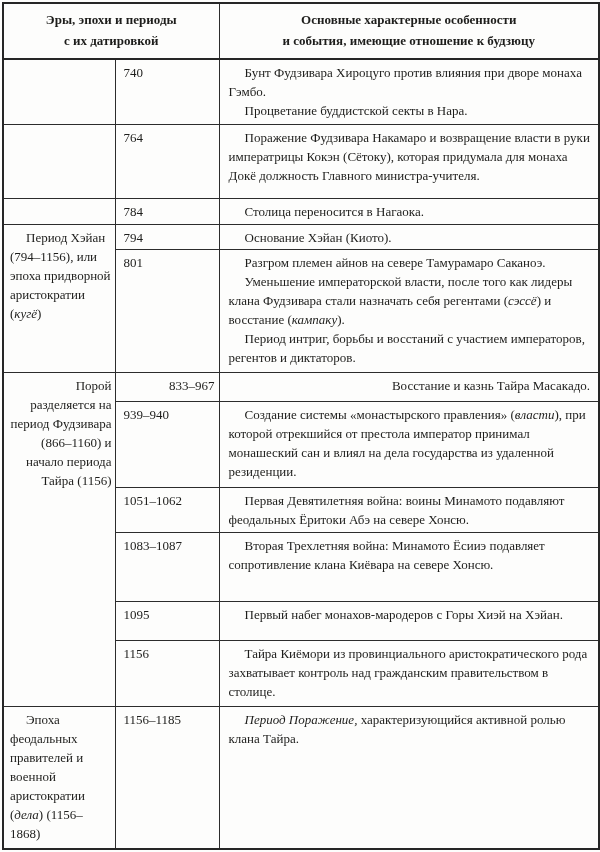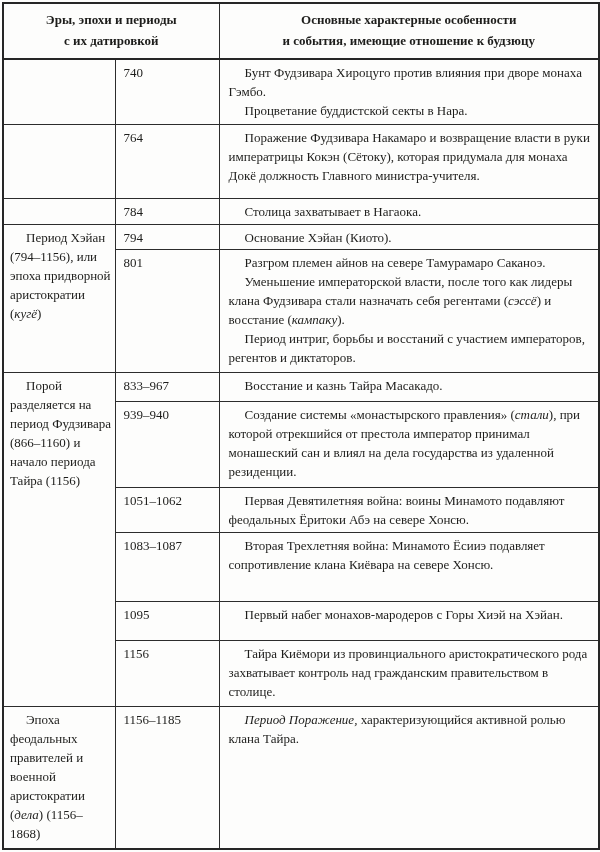--- a/index.html
+++ b/index.html
@@ -81,21 +81,21 @@
       <td class="date-cell">764</td>
       <td class="desc-cell">
             <p class="para"><span>Поражение Фудзивара Накамаро и возвращение власти в руки императрицы Кокэн (Сётоку), которая придумала для монаха Докё должность Главного министра-учителя.</span></p>
           </td>
     </tr>
 
     <tr style="height:23px;padding-left:41px;">
       <td class="era-cell"></td>
       <td class="date-cell">784</td>
       <td class="desc-cell">
-            <p class="para"><span>Столица захватывает в Нагаока.</span></p>
+            <p class="para"><span>Столица переносится в Нагаока.</span></p>
           </td>
     </tr>
 
     <tr style="height:24px;">
       <td class="era-cell" rowspan="2">
             <p class="para"><span>Период Хэйан (794–1156), или эпоха придворной аристократии (</span><i>кугё</i><span>)</span></p>
           </td>
       <td class="date-cell">794</td>
       <td class="desc-cell">
             <p class="para"><span>Основание Хэйан (Киото).</span></p>
@@ -104,34 +104,34 @@
 
     <tr style="height:115px;padding-left:24px;">
       <td class="date-cell">801</td>
       <td class="desc-cell">
             <p class="para"><span>Разгром племен айнов на севере Тамурамаро Саканоэ.</span></p>
             <p class="para"><span>Уменьшение императорской власти, после того как лидеры клана Фудзивара стали назначать себя регентами (</span><i>сэссё</i><span>) и восстание (</span><i>кампаку</i><span>).</span></p>
             <p class="para"><span>Период интриг, борьбы и восстаний с участием императоров, регентов и диктаторов.</span></p>
           </td>
     </tr>
 
-    <tr style="height:29px;">
+    <tr style="height:29px;text-align:right;">
       <td class="era-cell" rowspan="6">
             <p class="para"><span>Порой разделяется на период Фудзивара (866–1160) и начало периода Тайра (1156)</span></p>
           </td>
       <td class="date-cell">833–967</td>
       <td class="desc-cell">
             <p class="para"><span>Восстание и казнь Тайра Масакадо.</span></p>
           </td>
     </tr>
 
     <tr style="height:84px;">
       <td class="date-cell">939–940</td>
       <td class="desc-cell">
-            <p class="para"><span>Создание системы «монастырского правления» (</span><i>стали</i><span>), при которой отрекшийся от престола император принимал монашеский сан и влиял на дела государства из удаленной резиденции.</span></p>
+            <p class="para"><span>Создание системы «монастырского правления» (</span><i>власти</i><span>), при которой отрекшийся от престола император принимал монашеский сан и влиял на дела государства из удаленной резиденции.</span></p>
           </td>
     </tr>
 
     <tr style="height:40px;">
       <td class="date-cell">1051–1062</td>
       <td class="desc-cell">
             <p class="para"><span>Первая Девятилетняя война: воины Минамото подавляют феодальных Ёритоки Абэ на севере Хонсю.</span></p>
           </td>
     </tr>
 

